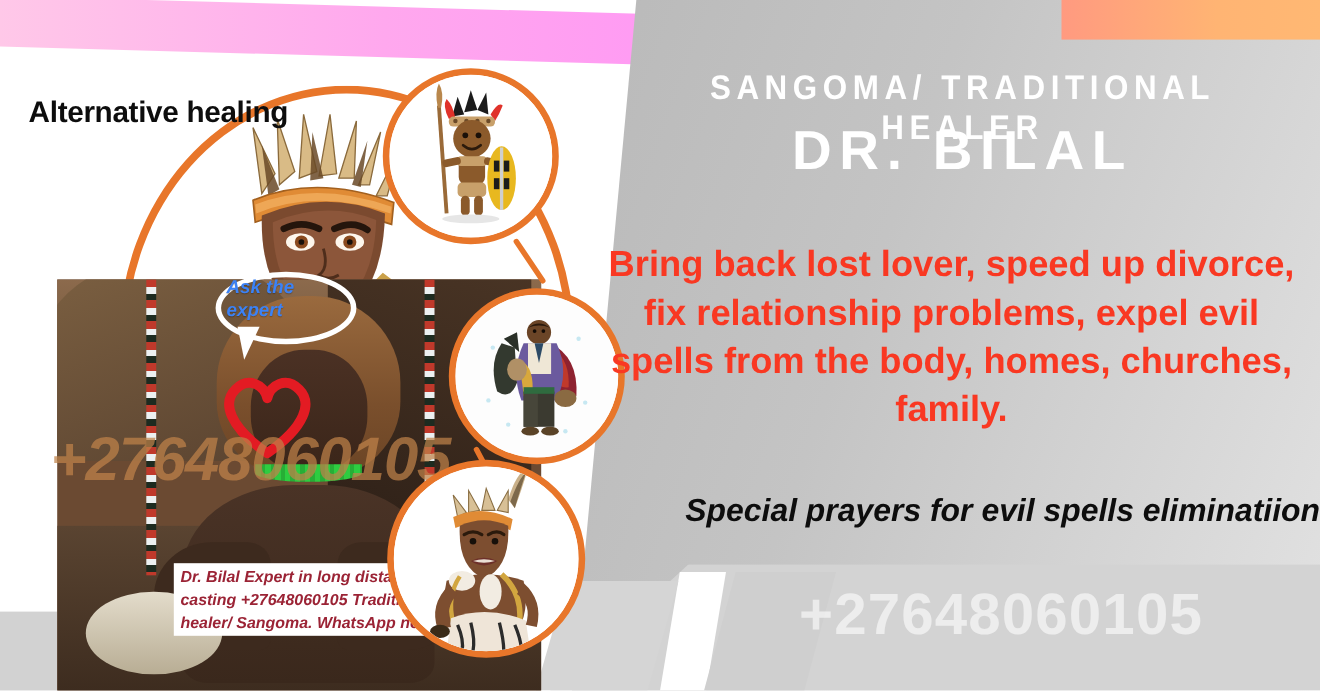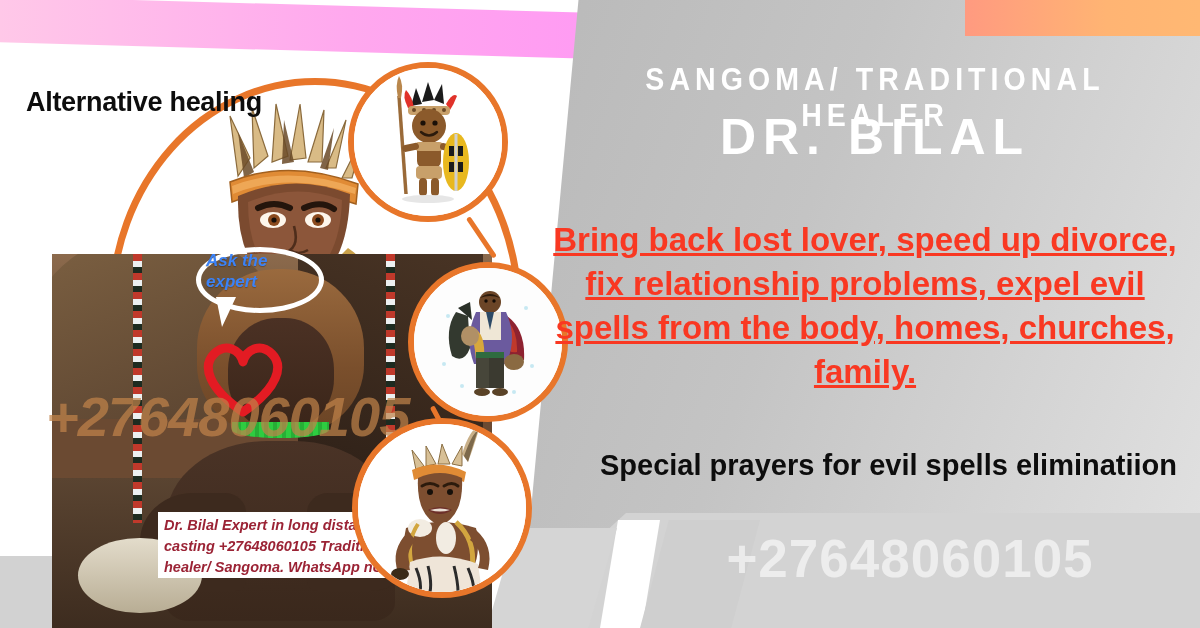--- a/index.html
+++ b/index.html
@@ -208,28 +208,28 @@
     font-size:50px;font-weight:bold;color:#ffffff;
     letter-spacing:7px;
     z-index:30;
   }
   .red-block{
     position:absolute;left:545px;top:218px;width:640px;
     text-align:center;
     font-size:33px;font-weight:bold;color:#f93822;
     line-height:1.33;
     z-index:30;
-    text-decoration:underline;
   }
   .black-block{
     position:absolute;left:600px;top:446px;width:600px;
-    text-align:left;
+    text-align:right;
     font-size:29px;font-weight:bold;color:#0d0d0d;
     line-height:1.35;
     z-index:30;
+    font-style:italic;
   }
   .phone-watermark-right{
     position:absolute;left:620px;top:528px;width:580px;
     text-align:center;
     font-size:53px;font-weight:bold;
     color:rgba(255,255,255,.58);
     letter-spacing:1px;
     z-index:29;white-space:nowrap;
   }
 </style>

